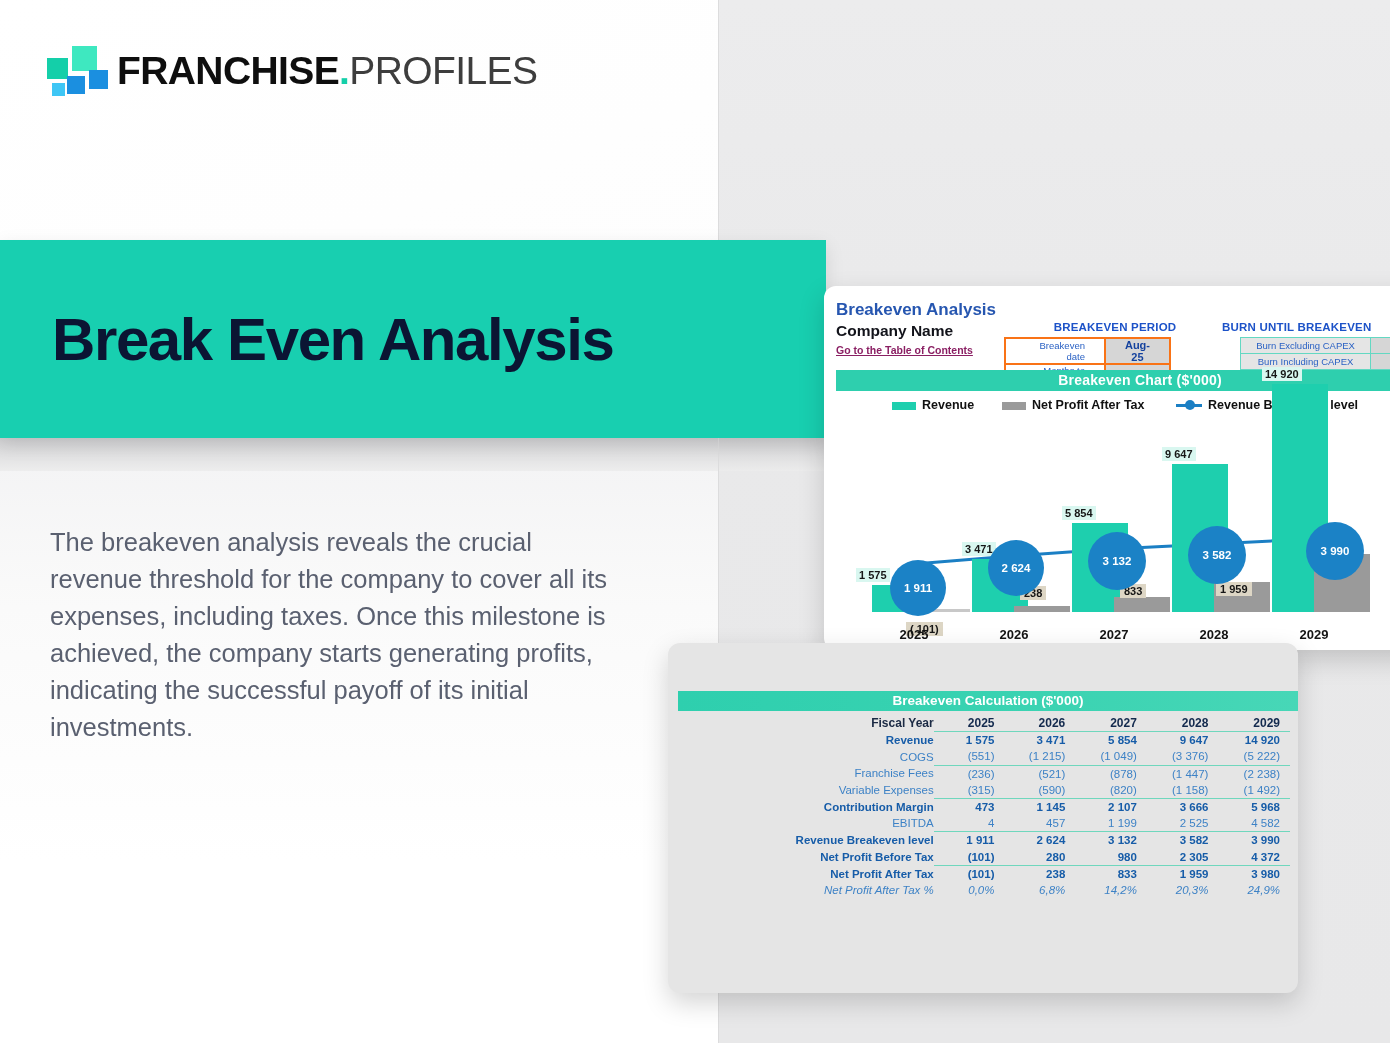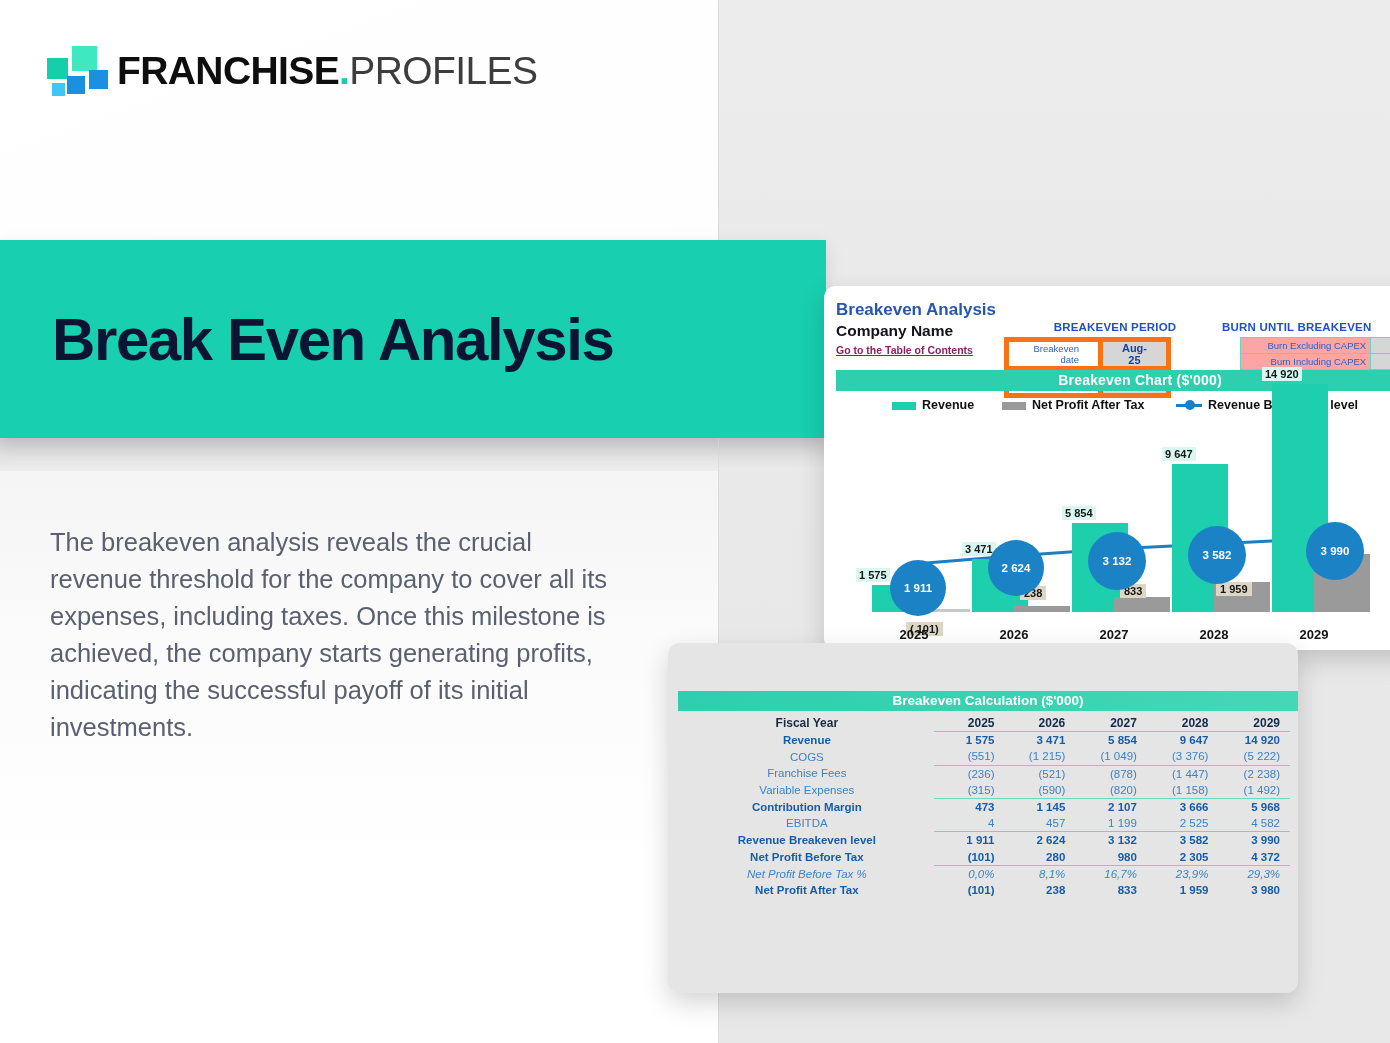--- a/index.html
+++ b/index.html
@@ -70,28 +70,28 @@
     overflow:hidden;
   }
   .cc-pad{position:absolute;left:0;top:0;right:0;bottom:0;}
   #cc-title{position:absolute;left:12px;top:14px;font-size:17px;font-weight:bold;color:#2656b0;}
   #cc-company{position:absolute;left:12px;top:36px;font-size:15.5px;font-weight:bold;color:#12131a;text-align:right;}
   #cc-toc{position:absolute;left:12px;top:58px;font-size:10.5px;font-weight:bold;color:#8a1f63;
           text-decoration:underline;}
   #cc-bp-title{position:absolute;left:176px;top:35px;width:230px;text-align:center;
           font-size:11.5px;font-weight:bold;color:#1c52c8;letter-spacing:.2px;}
   #cc-bp-table{position:absolute;left:180px;top:51px;width:167px;border-collapse:collapse;}
-  #cc-bp-table td{border:5px solid #f97316;height:15px;padding:0 19px;font-size:9.5px;color:#2b62c4;margin-left:23px;}
+  #cc-bp-table td{border:2px solid #f97316;height:15px;padding:0 19px;font-size:9.5px;color:#2b62c4;margin-left:23px;}
   #cc-bp-table td.k{text-align:right;background:#ffffff;width:103px;}
   #cc-bp-table td.v{text-align:center;background:#d6d6d6;font-weight:bold;font-size:11px;color:#14429e;}
   #cc-burn-title{position:absolute;left:398px;top:35px;width:240px;text-align:left;
           font-size:11.5px;font-weight:bold;color:#1c52c8;letter-spacing:.2px;}
   #cc-burn-table{position:absolute;left:416px;top:51px;width:175px;border-collapse:collapse;}
   #cc-burn-table td{border:1px solid #63d8c2;height:15px;padding:0 4px;font-size:9.5px;color:#2b62c4;}
-  #cc-burn-table td.k{text-align:right;background:#fca5a5;width:133px;}
+  #cc-burn-table td.k{text-align:center;background:#e5e5e5;width:133px;}
   #cc-burn-table td.v{background:#d6d6d6;width:40px;}
   #cc-chart-header{
     position:absolute;left:12px;top:84px;right:-20px;height:21px;
     background:#2ecfae;color:#ffffff;font-size:14px;font-weight:bold;
     text-align:center;line-height:21px;letter-spacing:.2px;
   }
   #cc-legend{position:absolute;left:0;top:108px;width:600px;height:22px;}
   .lg{position:absolute;top:0;height:22px;line-height:22px;font-size:12.5px;font-weight:bold;color:#111;}
   .lg .swatch{display:inline-block;width:24px;height:8px;vertical-align:middle;margin-right:6px;}
   .lg .sw-rev{background:#1ecfae;}
@@ -122,21 +122,21 @@
     overflow:hidden;
   }
   #tc-header{
     position:absolute;left:10px;top:48px;width:620px;height:20px;
     background:linear-gradient(90deg,#2ecfae 0%,#3bd3b2 60%,#47d7b7 100%);
     color:#ffffff;font-size:13.5px;font-weight:bold;text-align:center;line-height:20px;
   }
   #fin-table{position:absolute;left:8px;top:72px;width:614px;border-collapse:collapse;
              font-size:11.5px;color:#1b63b5;}
   #fin-table th,#fin-table td{padding:0;height:16.2px;vertical-align:middle;}
-  #fin-table th.lbl,#fin-table td.lbl{text-align:center;width:282px;padding-left:4px;}
+  #fin-table th.lbl,#fin-table td.lbl{text-align:right;width:282px;padding-left:4px;}
   #fin-table th.num,#fin-table td.num{text-align:right;width:66px;padding-right:10px;}
   .r-head th{font-size:12px;font-weight:bold;color:#1b2a44;}
   .r-head th.num{color:#132a4e;}
   .bold td{font-weight:bold;color:#165ca8;}
   .sub td{color:#3d82c6;font-weight:normal;}
   .sub td.lbl{padding-left:16px;}
   .ital td{font-style:italic;color:#3d82c6;}
   .ital td.lbl{padding-left:14px;}
   .ruled td.num{border-bottom:1px solid #6fd7bd;}
   .ruled-head th.num{border-bottom:1px solid #6fd7bd;}
@@ -337,31 +337,31 @@
           <td class="num">3 990</td>
         </tr>
         <tr class="bold ruled">
           <td class="lbl">Net Profit Before Tax</td>
           <td class="num">(101)</td>
           <td class="num">280</td>
           <td class="num">980</td>
           <td class="num">2 305</td>
           <td class="num">4 372</td>
         </tr>
-        <tr class="ital">
-          <td class="lbl">Net Profit Before Tax %</td>
-          <td class="num">0,0%</td>
-          <td class="num">8,1%</td>
-          <td class="num">16,7%</td>
-          <td class="num">23,9%</td>
-          <td class="num">29,3%</td>
-        </tr>
         <tr class="bold">
           <td class="lbl">Net Profit After Tax</td>
           <td class="num">(101)</td>
           <td class="num">238</td>
           <td class="num">833</td>
           <td class="num">1 959</td>
           <td class="num">3 980</td>
         </tr>
+        <tr class="ital">
+          <td class="lbl">Net Profit After Tax %</td>
+          <td class="num">0,0%</td>
+          <td class="num">6,8%</td>
+          <td class="num">14,2%</td>
+          <td class="num">20,3%</td>
+          <td class="num">24,9%</td>
+        </tr>
       </tbody>
   </table>
 </div>
 
 </body></html>

